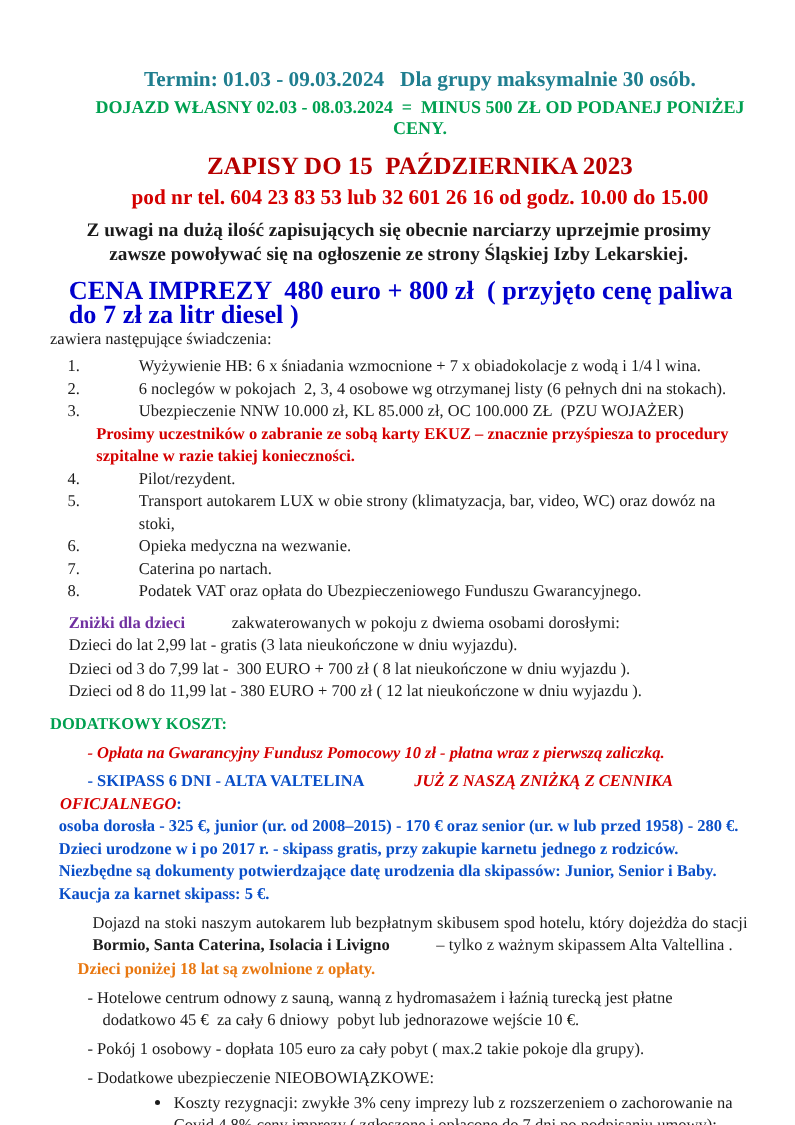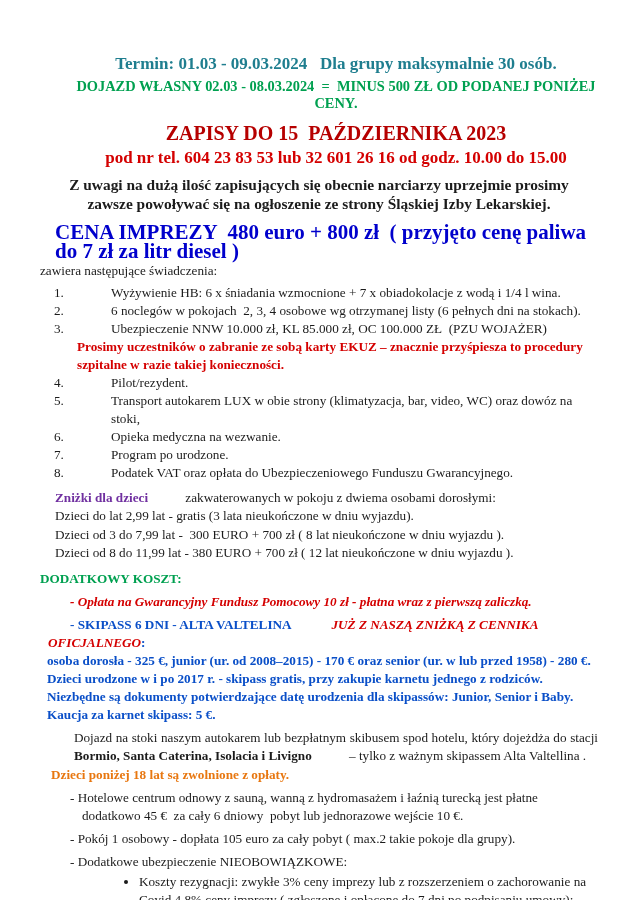--- a/index.html
+++ b/index.html
@@ -29,21 +29,21 @@
   .li .num{width:15px;flex:0 0 15px;margin-right:8px;text-align:left;}
   .li .txt{flex:1;}
   .ekuz{margin-left:37px;color:#d40000;font-weight:bold;line-height:18px;}
   .zn-head{margin-top:7px;margin-left:15px;}
   .zn-row{margin-left:15px;line-height:18.5px;}
   .sec-head{margin-top:7px;font-weight:bold;color:#00a050;}
   .hang{margin-top:5px;padding-left:8px;text-indent:-12px;font-weight:bold;line-height:18px;}
   .hang-plain{margin-top:5px;padding-left:8px;text-indent:-12px;line-height:18px;}
   .blue-row{margin-left:7px;font-weight:bold;color:#0a4fc8;line-height:18px;}
   .transfer{margin-top:5px;text-align:justify;line-height:18.5px;}
-  .tax-children{margin-left:11px;color:#e87710;font-weight:bold;line-height:18px;}
+  .tax-children{margin-left:22px;color:#e87710;font-weight:bold;line-height:18px;}
   .bullets{margin:0;padding-left:65px;}
   .bullets li{line-height:18.6px;margin-top:2px;}
 </style>
 </head>
 <body>
 
 <div class="page">
 
   <p class="termin pw">Termin: 01.03 - 09.03.2024   Dla grupy maksymalnie 30 osób.</p>
   <p class="dojazd pw">DOJAZD WŁASNY 02.03 - 08.03.2024  =  MINUS 500 ZŁ OD PODANEJ PONIŻEJ CENY.</p>
@@ -79,21 +79,21 @@
     <div class="li">
       <span class="num">5.</span>
       <span class="txt pw">Transport autokarem LUX w obie strony (klimatyzacja, bar, video, WC) oraz dowóz na stoki,</span>
     </div>
     <div class="li">
       <span class="num">6.</span>
       <span class="txt pw">Opieka medyczna na wezwanie.</span>
     </div>
     <div class="li">
       <span class="num">7.</span>
-      <span class="txt pw">Program po urodzone.</span>
+      <span class="txt pw">Caterina po nartach.</span>
     </div>
     <div class="li">
       <span class="num">8.</span>
       <span class="txt pw">Podatek VAT oraz opłata do Ubezpieczeniowego Funduszu Gwarancyjnego.</span>
     </div>
   </div>
 
   <p class="zn-head">
     <span class="c-purple bold">Zniżki dla dzieci</span><span class="pw"> zakwaterowanych w pokoju z dwiema osobami dorosłymi:</span>
   </p>

